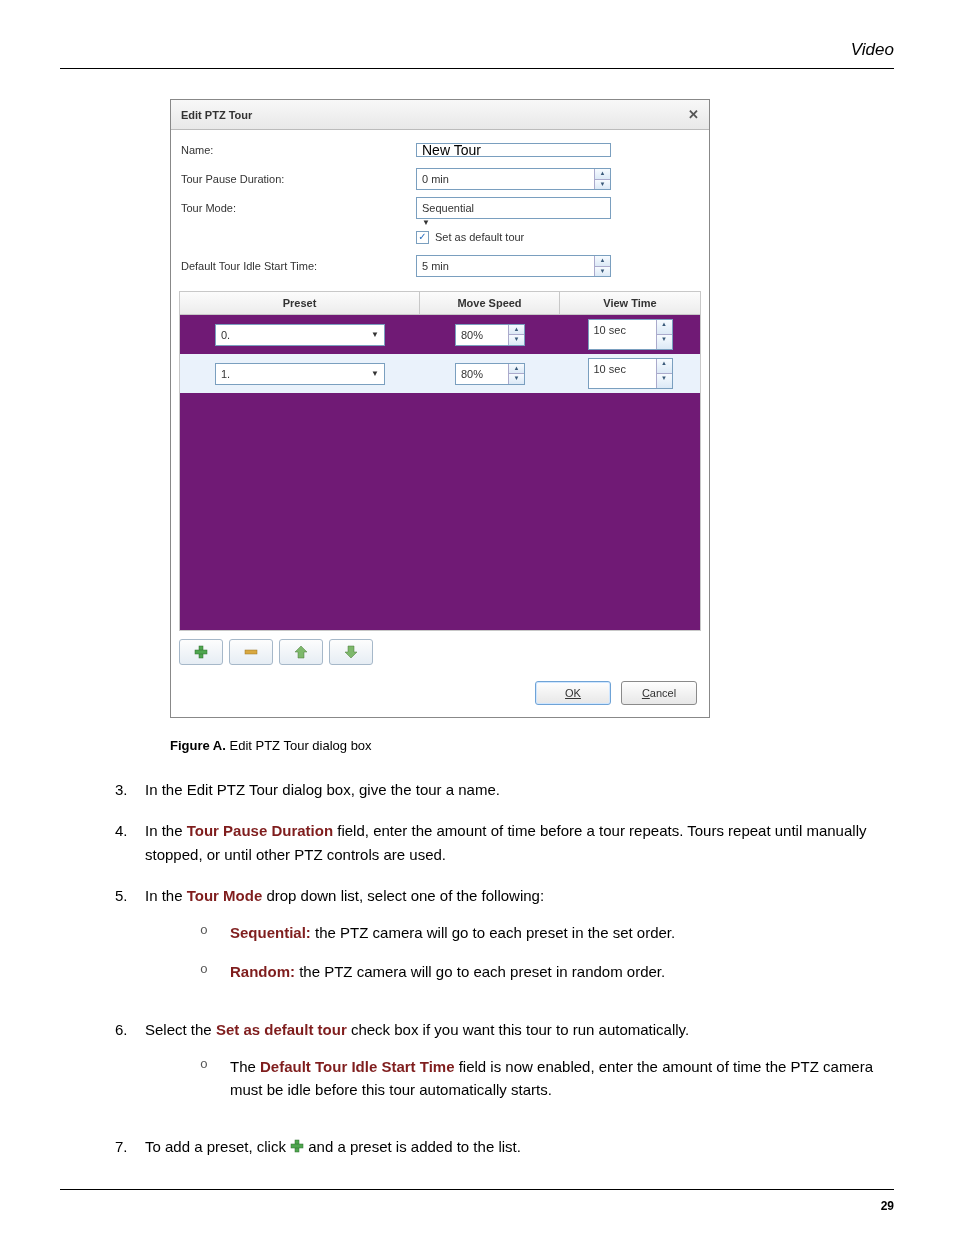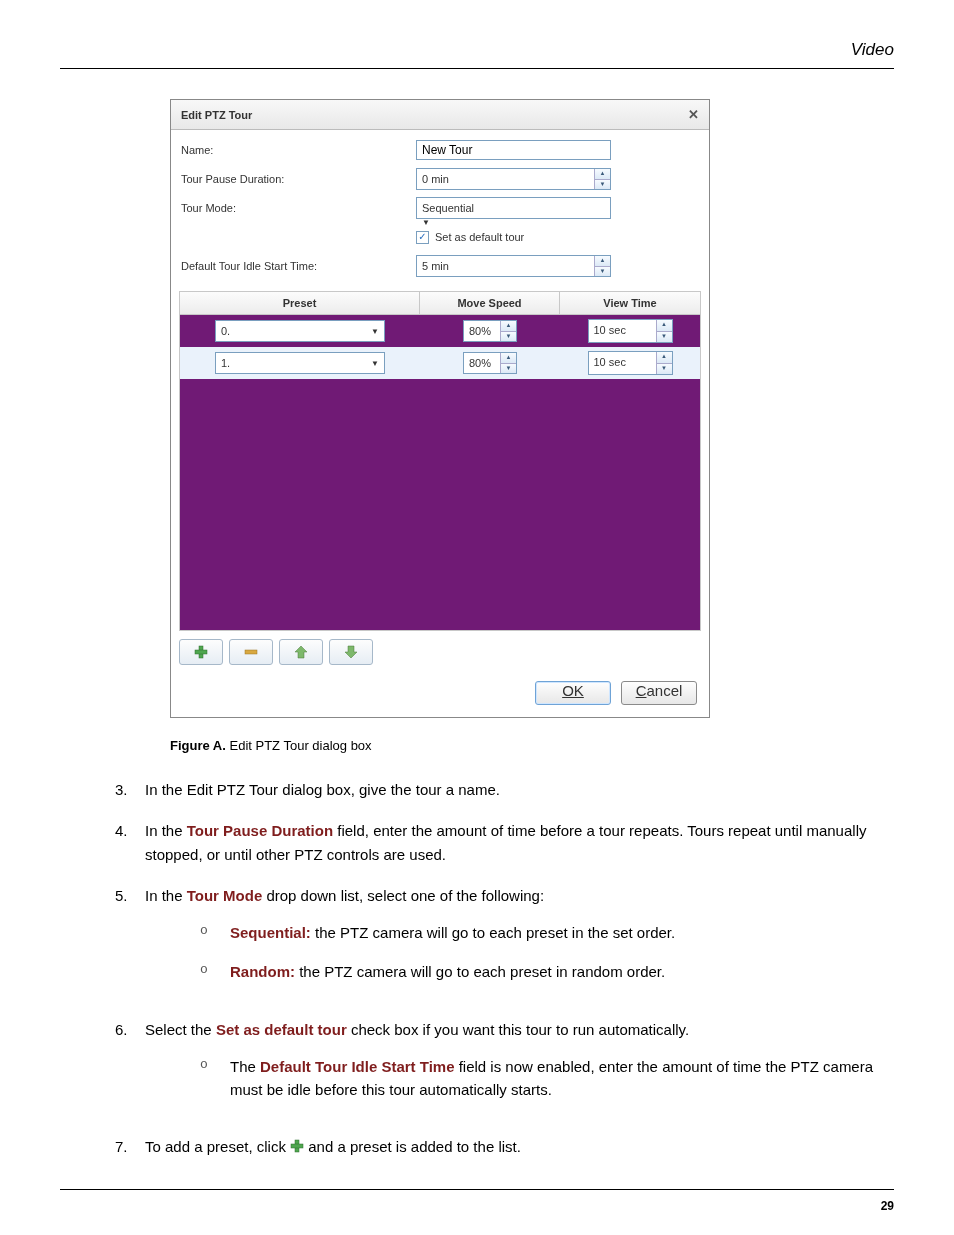--- a/index.html
+++ b/index.html
@@ -64,24 +64,24 @@
     width: 235px;
     text-align: left;
     padding-right: 8px;
     color: #333;
   }
   .form-control-cell {
     flex: 1;
   }
   .text-input {
     width: 195px;
-    height: 20px;
+    height: 14px;
     border: 1px solid #7a9fbf;
     padding: 2px 5px;
-    font-size: 12px;
+    font-size: 14px;
     font-family: Tahoma, Arial, sans-serif;
   }
   .spinner-wrap {
     display: inline-flex;
     width: 195px;
     height: 22px;
     border: 1px solid #7a9fbf;
     background: #fff;
   }
   .spinner-wrap .val {
@@ -174,30 +174,30 @@
   .preset-combo {
     display: inline-flex;
     width: 170px;
     height: 22px;
     border: 1px solid #7a9fbf;
     background: #fff;
   }
   .preset-combo .val { flex:1; padding: 2px 5px; line-height:16px; }
   .small-spinner {
     display: inline-flex;
-    width: 54px;
+    width: 70px;
     height: 22px;
     border: 1px solid #7a9fbf;
     background: #fff;
   }
   .small-spinner .val { flex:1; padding: 2px 5px; line-height:16px; }
   .small-view {
     display: inline-flex;
     width: 85px;
-    height: 24px;
+    height: 31px;
     border: 1px solid #7a9fbf;
     background: #fff;
   }
   .small-view .val { flex:1; padding: 2px 5px; line-height:16px; }
   .toolbar-bottom {
     display: flex;
     gap: 6px;
     padding: 0 8px 10px 8px;
   }
   .tool-btn {
@@ -216,23 +216,23 @@
     justify-content: flex-end;
     gap: 10px;
     padding: 6px 12px 12px 12px;
   }
   .dlg-btn {
     min-width: 76px;
     height: 24px;
     border: 1px solid #8a8a8a;
     background: linear-gradient(#fefefe,#e7e7e7);
     border-radius: 3px;
-    font-size: 15px;
-    display: flex;
-    align-items: flex-start;
+    font-size: 11px;
+    display: flex;
+    align-items: center;
     justify-content: center;
     cursor: pointer;
   }
   .dlg-btn.default { border: 1px solid #6fa3d6; box-shadow: 0 0 0 1px #cfe6ff inset; }
   .underline-first::first-letter { text-decoration: underline; }
 
   .figure-caption {
     margin-left: 110px;
     font-size: 13px;
     margin-top: 10px;

